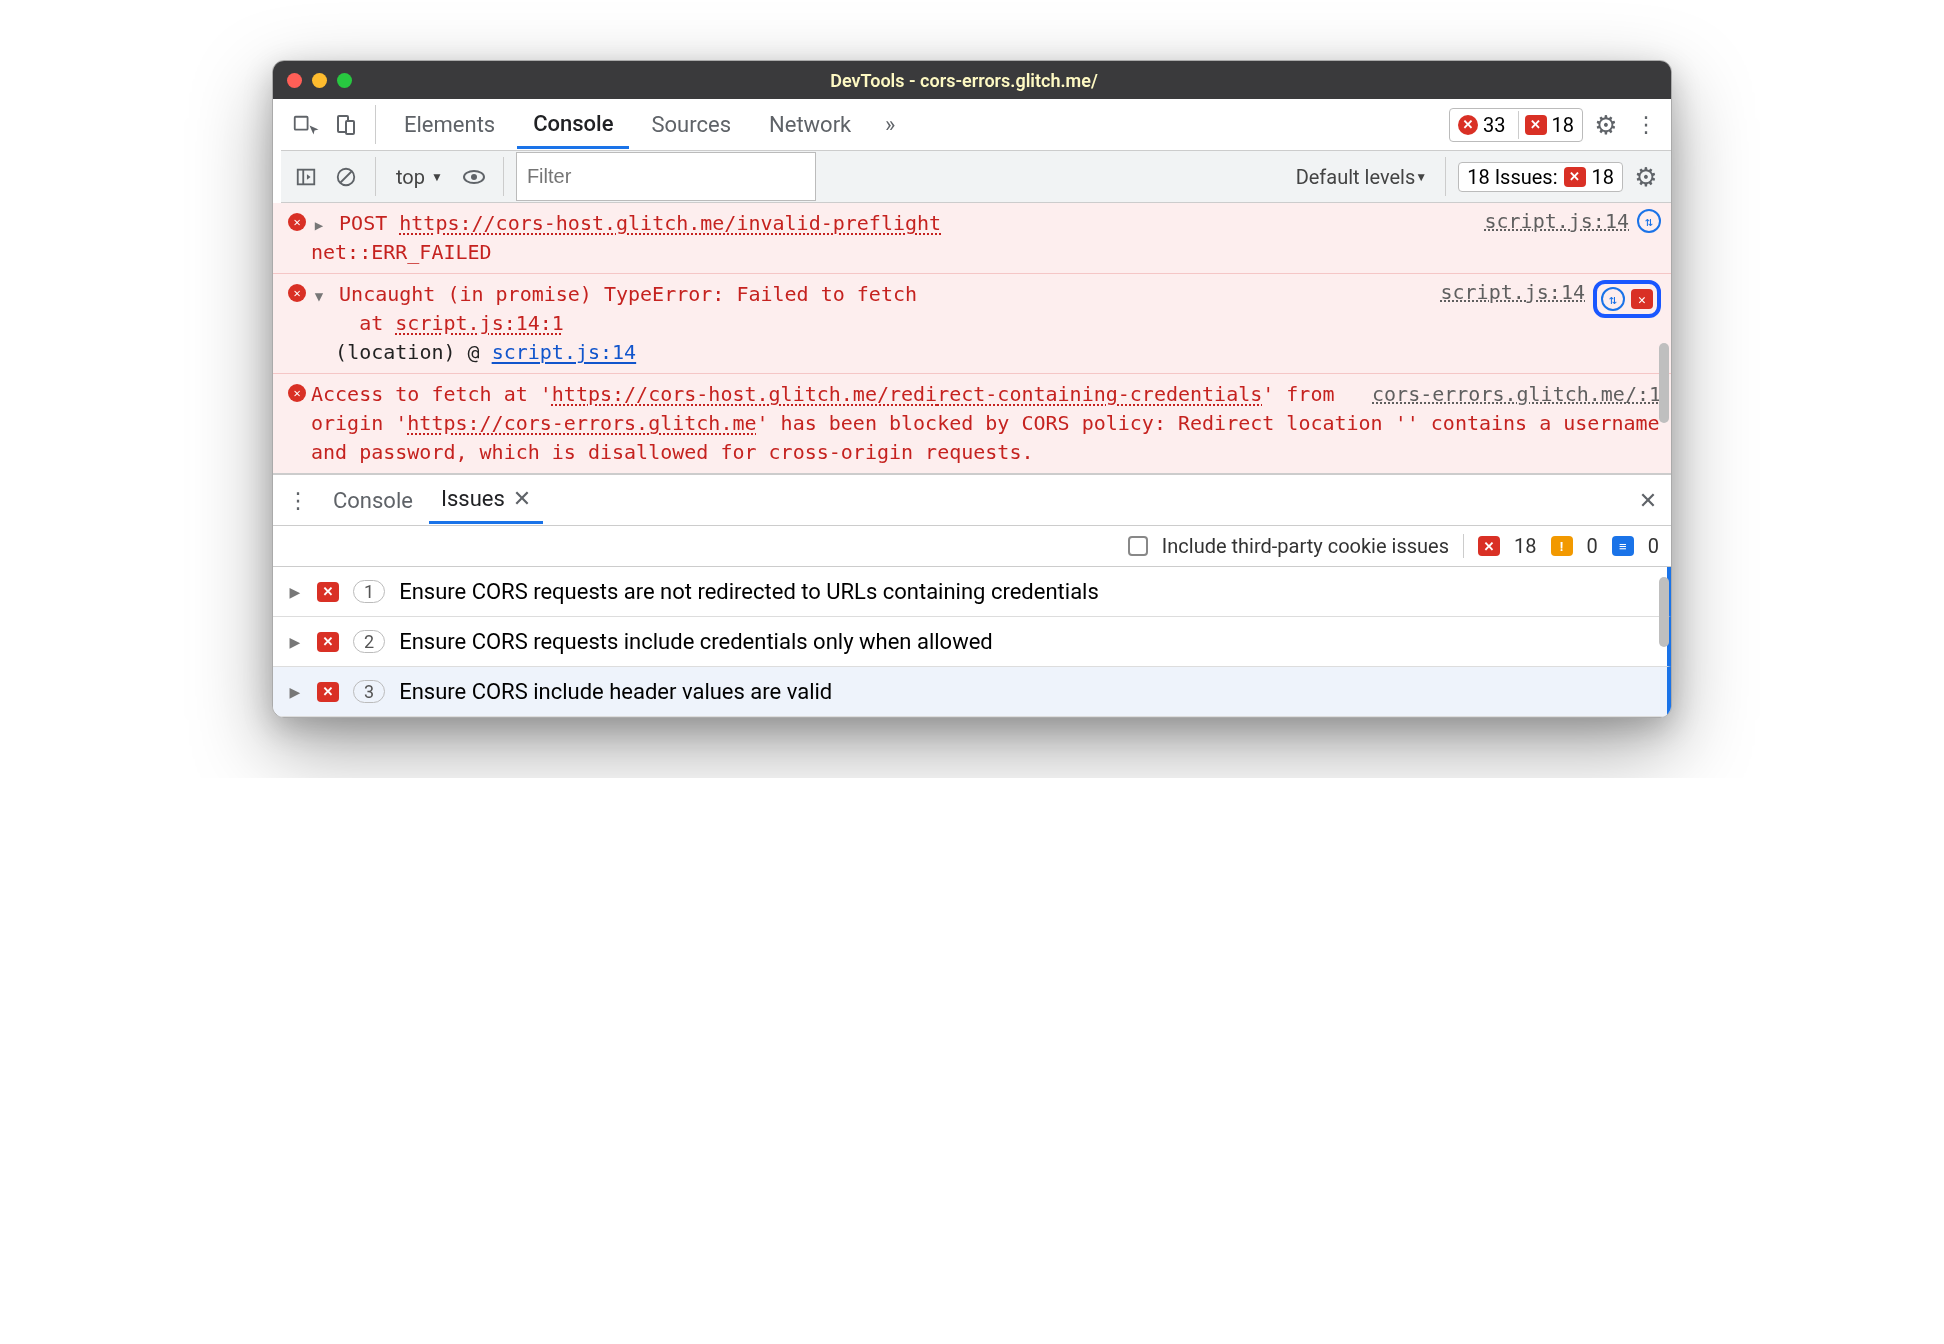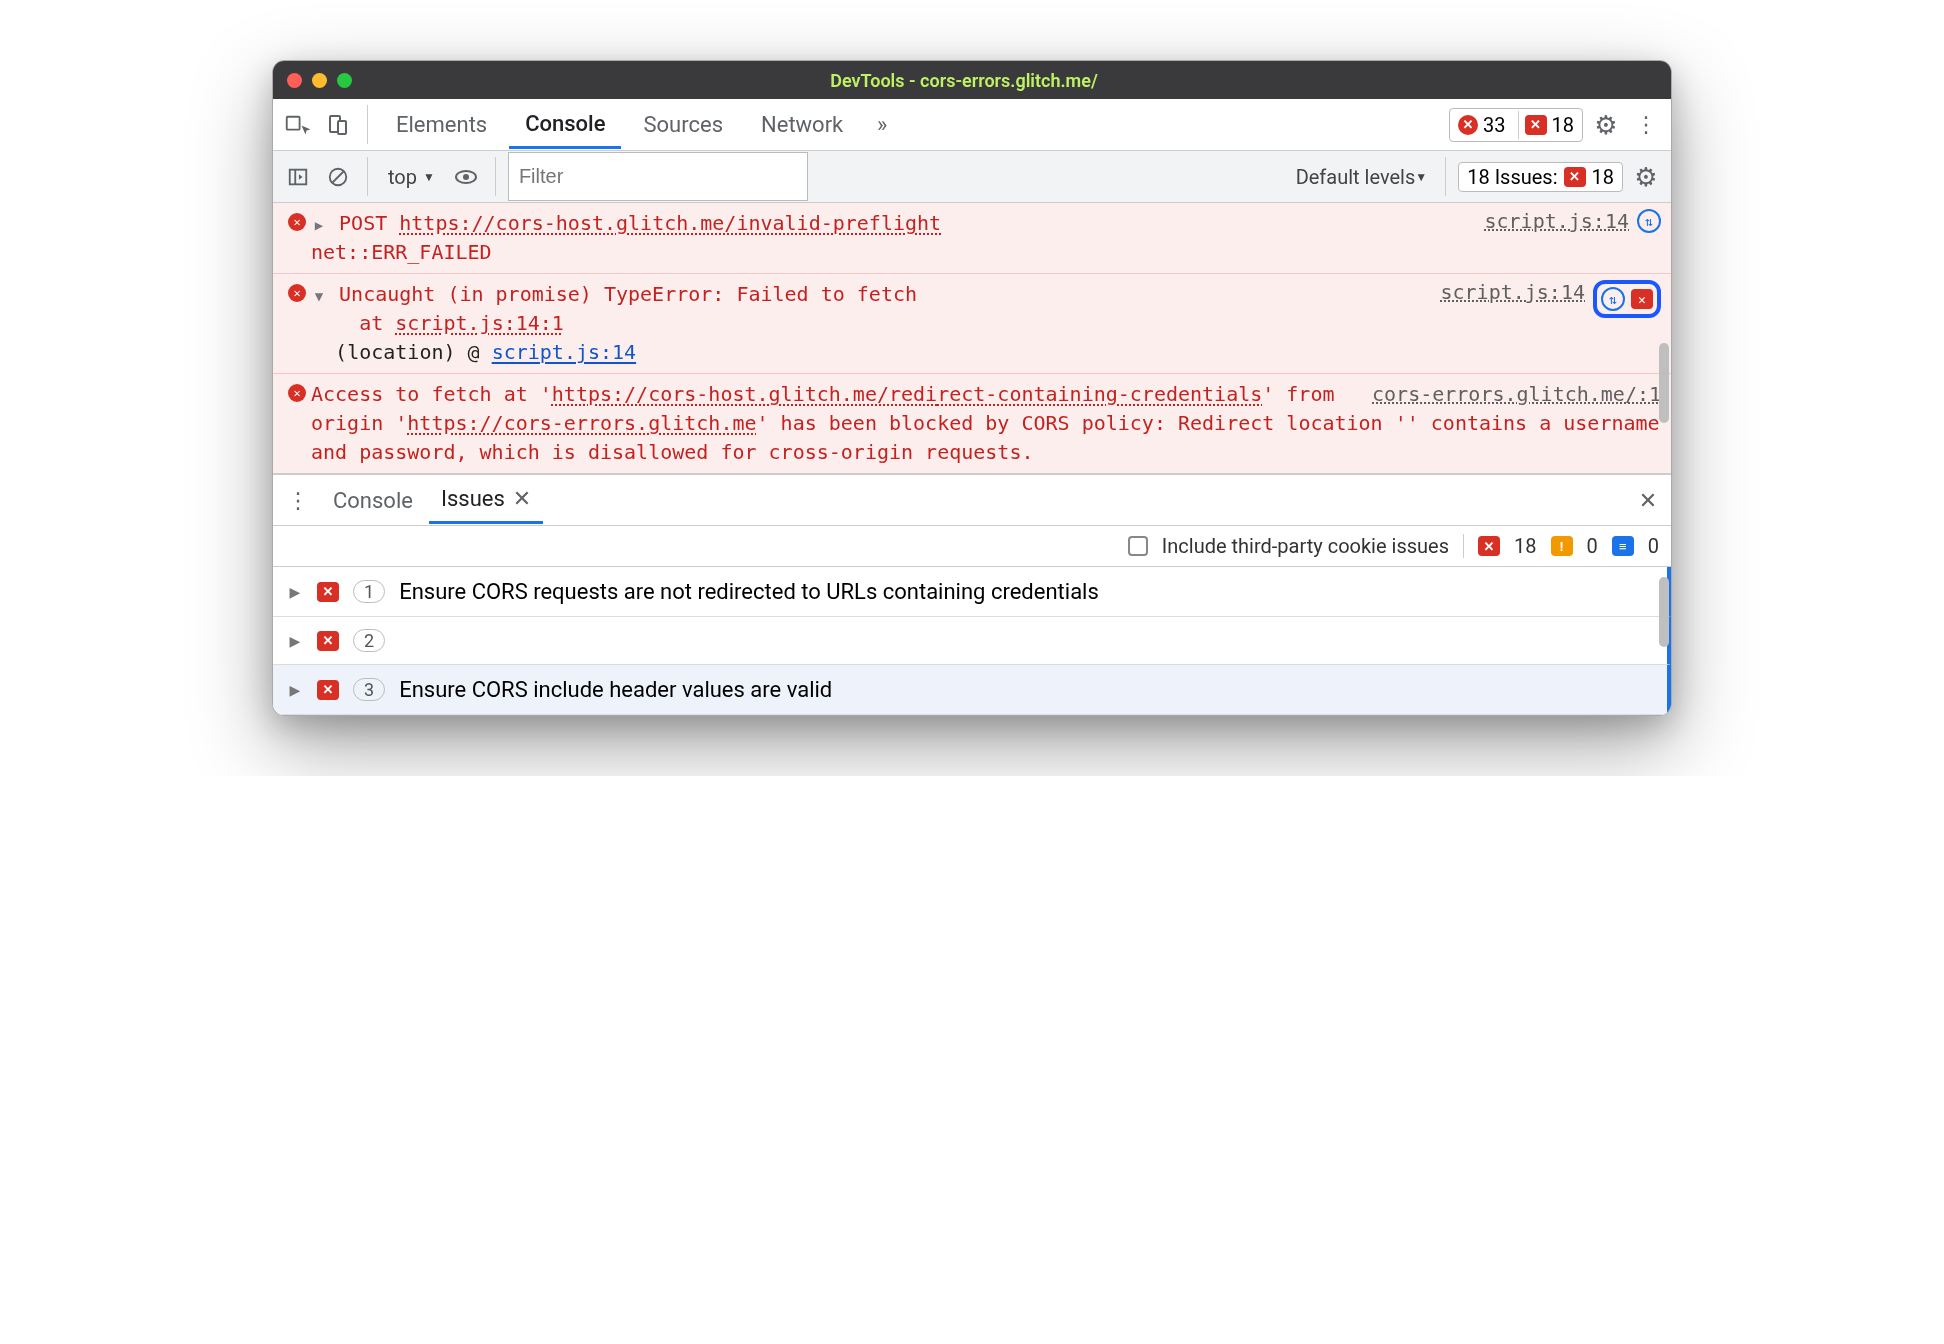--- a/index.html
+++ b/index.html
@@ -26,24 +26,24 @@
     display: flex;
     align-items: center;
     padding: 0 14px;
     color: #ccc;
     font-size: 18px;
     position: relative;
   }
   .traffic { display:flex; gap:10px; }
   .dot { width:15px; height:15px; border-radius:50%; }
   .dot.red{background:#ff5f57;} .dot.yellow{background:#febc2e;} .dot.green{background:#28c840;}
-  .titlebar .title { position:absolute; left:0; right:16px; text-align:center; font-weight:600; color:#bef264; }
+  .titlebar .title { position:absolute; left:0; right:16px; text-align:center; font-weight:600; color:#fef9c3; }
   .toolbar1, .toolbar2 {
     display:flex; align-items:center; border-bottom:1px solid #ccc; background:#f1f3f4;
-    padding: 0 8px; height:52px; gap:6px;
+    padding: 0 8px; height:52px; gap:6px;margin-left:8px;
   }
   .toolbar1 { background:#fff; }
   .divider-v { width:1px; align-self:stretch; background:#ccc; margin:6px 6px; }
   .icon-btn { width:34px; height:34px; display:flex; align-items:center; justify-content:center; color:#5f6368; cursor:pointer; border-radius:3px; }
   .tab { padding:10px 16px; color:#5f6368; font-size:22px; cursor:pointer; }
   .tab.active { color:#202124; border-bottom:3px solid #1a73e8; font-weight:500; }
   .spacer { flex:1; }
   .badge-box { display:flex; align-items:center; border:1px solid #bbb; border-radius:4px; padding:2px 8px; gap:6px; font-size:20px; background:#fff; }
   .badge-box.joined { padding:2px 2px; }
   .badge-box.joined .part { display:flex; align-items:center; gap:5px; padding:2px 6px; }
@@ -254,20 +254,21 @@
     <div class="issue-row">
       <span class="disclose">▶</span>
       <span class="speech-badge sb-red">✕</span>
       <span class="count-pill">1</span>
       <span>Ensure CORS requests are not redirected to URLs containing credentials</span>
     </div>
     <div class="issue-row">
       <span class="disclose">▶</span>
       <span class="speech-badge sb-red">✕</span>
       <span class="count-pill">2</span>
+      <span>Ensure CORS requests include credentials only when allowed</span>
     </div>
     <div class="issue-row sel">
       <span class="disclose">▶</span>
       <span class="speech-badge sb-red">✕</span>
       <span class="count-pill">3</span>
       <span>Ensure CORS include header values are valid</span>
     </div>
     <div class="scroll-thumb" style="top:10px;height:70px;"></div>
   </div>
 

